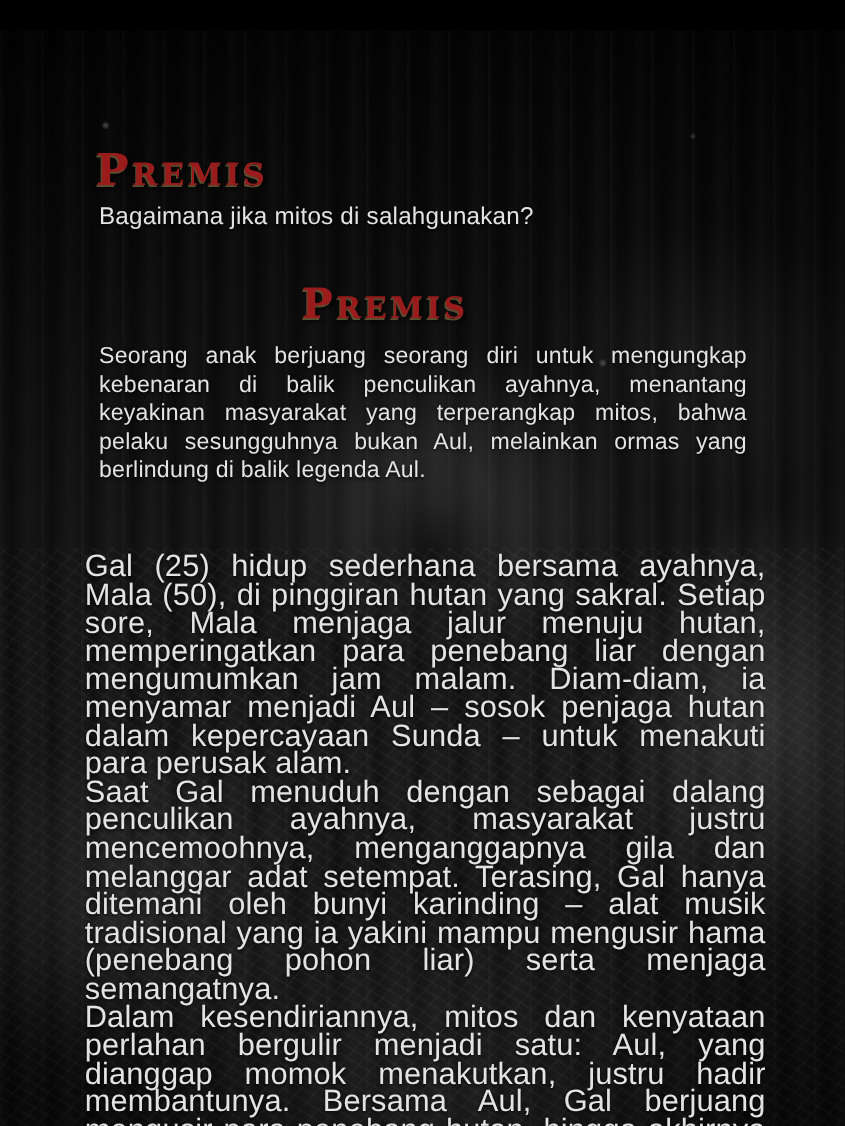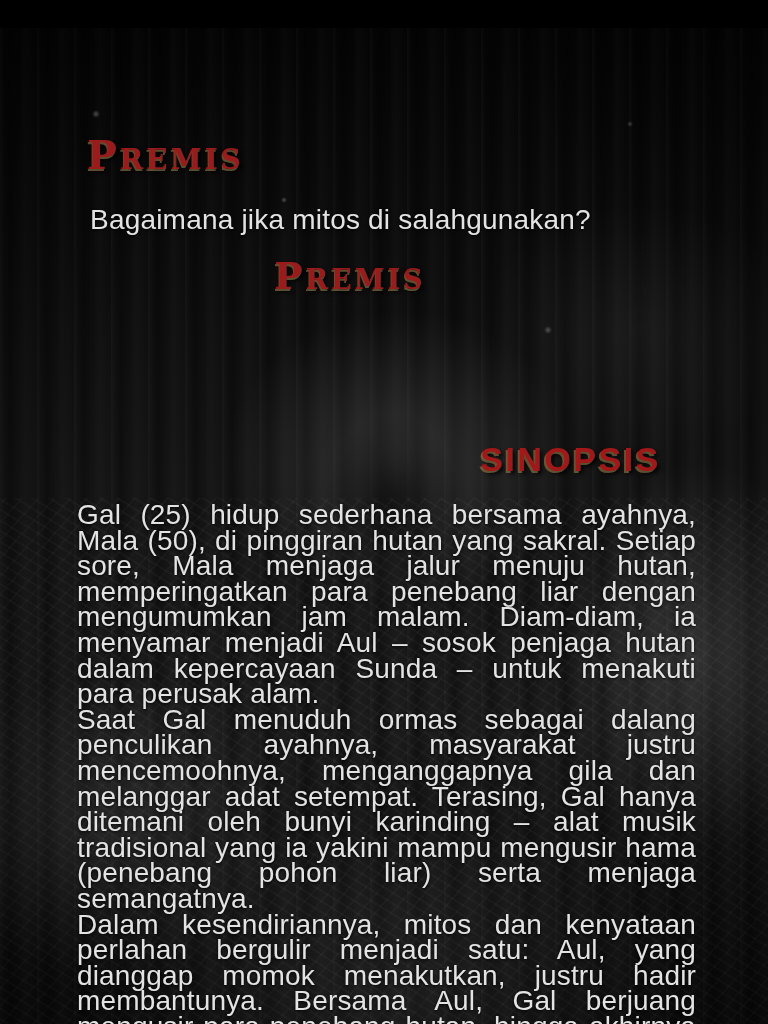--- a/index.html
+++ b/index.html
@@ -101,22 +101,22 @@
   }
 
   .body-text {
     position: absolute;
     margin: 0;
     color: #e3e3e3;
     text-shadow: 0 1px 3px rgba(0,0,0,0.85);
   }
   .premis-question {
     left: 90px;
-    top: 176px;
-    font-size: 28px;
+    top: 156px;
+    font-size: 22px;
     letter-spacing: 0.2px;
   }
   .logline-text {
     left: 90px;
     top: 283px;
     width: 589px;
     font-size: 21px;
     line-height: 26px;
     text-align: justify;
     letter-spacing: 0.2px;
@@ -143,21 +143,21 @@
 <div class="page">
   <div class="foliage-texture"></div>
   <div class="vignette"></div>
 
   <h1 class="serif-heading premis-heading">Premis</h1>
 
   <p class="body-text premis-question">Bagaimana jika mitos di salahgunakan?</p>
 
   <h2 class="serif-heading logline-heading">Premis</h2>
 
+  <p class="body-text logline-text">Seorang anak berjuang seorang diri untuk mengungkap kebenaran di balik penculikan ayahnya, menantang keyakinan masyarakat yang terperangkap mitos, bahwa pelaku sesungguhnya bukan Aul, melainkan ormas yang berlindung di balik legenda Aul.</p>
 
-  <h2 class="sinopsis-heading">SINOPSIS</h2>
 
   <div class="sinopsis-body">
     <p>Gal (25) hidup sederhana bersama ayahnya, Mala (50), di pinggiran hutan yang sakral. Setiap sore, Mala menjaga jalur menuju hutan, memperingatkan para penebang liar dengan mengumumkan jam malam. Diam-diam, ia menyamar menjadi Aul – sosok penjaga hutan dalam kepercayaan Sunda – untuk menakuti para perusak alam.</p>
-    <p>Saat Gal menuduh ormas sebagai dalang penculikan ayahnya, masyarakat justru mencemoohnya, menganggapnya gila dan melanggar adat setempat. Terasing, Gal hanya ditemani oleh bunyi karinding – alat musik tradisional yang ia yakini mampu mengusir hama  (penebang pohon liar) serta menjaga semangatnya.</p>
+    <p>Saat Gal menuduh dengan sebagai dalang penculikan ayahnya, masyarakat justru mencemoohnya, menganggapnya gila dan melanggar adat setempat. Terasing, Gal hanya ditemani oleh bunyi karinding – alat musik tradisional yang ia yakini mampu mengusir hama  (penebang pohon liar) serta menjaga semangatnya.</p>
     <p>Dalam kesendiriannya, mitos dan kenyataan perlahan bergulir menjadi satu: Aul, yang dianggap momok menakutkan, justru hadir membantunya. Bersama Aul, Gal berjuang mengusir para penebang hutan, hingga akhirnya masyarakat mulai sadar – bahwa ancaman mereka bukanlah dari makhluk gaib, melainkan dari keserakahan manusia itu sendir</p>
   </div>
 </div>
 
 </body></html>

